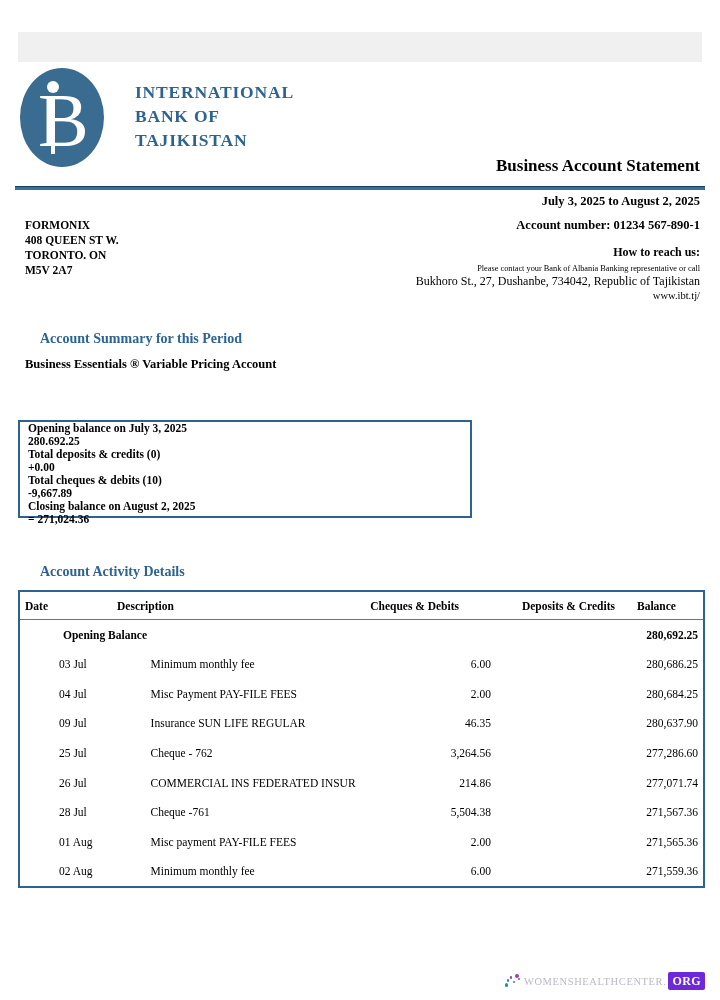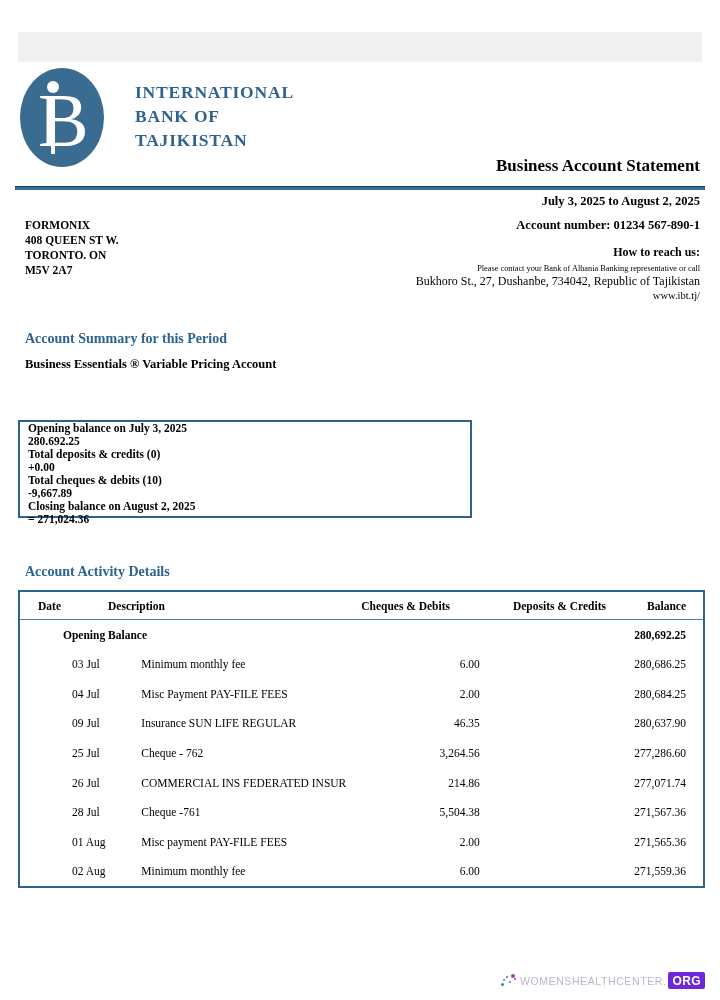--- a/index.html
+++ b/index.html
@@ -26,46 +26,46 @@
   .period { position:absolute; right:20px; top:194px; font-size:12.5px; font-weight:bold; }
 
   .addr { position:absolute; left:25px; top:218px; font-size:11.5px; font-weight:bold; line-height:15px; }
   .right-info { position:absolute; right:20px; top:218px; width:420px; text-align:right; }
   .acct { font-size:12.5px; font-weight:bold; }
   .reach { font-size:12px; font-weight:bold; margin-top:12px; }
   .contact-small { font-size:8.3px; margin-top:4px; }
   .bank-addr { font-size:12px; margin-top:1px;font-family:Liberation Serif, serif; }
   .www { font-size:10.5px; margin-top:1px; }
 
-  .sec-heading { position:absolute; left:25px; color:#2d6390; font-size:14px; font-weight:bold; }
+  .sec-heading { position:absolute; left:40px; color:#2d6390; font-size:14px; font-weight:bold; }
   .s1 { top:331px; }
   .sub-heading { position:absolute; left:25px; top:357px; font-size:12.5px; font-weight:bold; }
 
   .summary-box { position:absolute; left:18px; top:420px; width:454px; height:98px;
     border:2px solid #2d6390; display:flex; flex-direction:column; justify-content:space-evenly; }
   .srow { display:flex; justify-content:space-between; padding:0 11px 0 8px;
     font-size:11.5px; font-weight:bold; line-height:13px;flex-direction:column; }
 
   .s2 { top:564px; }
   .table { position:absolute; left:18px; top:590px; width:687px; height:298px;
     border:2px solid #2d6390; display:flex; flex-direction:column; }
   .thead { display:flex; align-items:center; height:28px; border-bottom:1.2px solid #4d7fa0;
     font-size:11.5px; font-weight:bold; flex:none; }
   .tbody { display:flex; flex-direction:column; flex:1;margin-left:34px; }
   .trow { display:flex; align-items:center; flex:1; font-size:11.5px; }
   .trow-open { font-weight:bold; }
-  .col-date { width:88px; padding-left:18px; }
+  .col-date { width:97px; padding-left:5px; }
   .col-desc { width:240px; white-space:nowrap; }
   .col-open { width:342px; padding-left:9px; }
   .col-debit { width:102px; text-align:right; }
   .col-credit { width:156px; text-align:right; }
-  .col-balance { flex:1; text-align:right; padding-right:17px; }
+  .col-balance { flex:1; text-align:center; padding-right:5px; }
 
   .footer-brand { position:absolute; right:15px; top:972px; display:flex; align-items:center;
-    font-family:Liberation Sans, sans-serif; }
+    font-family:Liberation Serif, serif; }
   .dots { position:relative; width:16px; height:14px; margin-right:3px; }
   .dot { position:absolute; border-radius:50%; }
   .d1 { left:10px; top:0;   width:4px;   height:4px;   background:#a040a8; }
   .d2 { left:5px;  top:2px; width:2.5px; height:2.5px; background:#a040a8; }
   .d3 { left:13px; top:4px; width:2px;   height:2px;   background:#a040a8; }
   .d4 { left:2px;  top:5px; width:2.5px; height:2.5px; background:#2090a8; }
   .d5 { left:8px;  top:7px; width:2px;   height:2px;   background:#2090a8; }
   .d6 { left:0;    top:9px; width:3.5px; height:3.5px; background:#2090a8; }
   .brand-text { color:#b9b9c9; font-size:10.5px; letter-spacing:0.6px; margin-right:2px; }
   .brand-badge { background:#6d28d9; color:#fff; font-size:12px; font-weight:bold;

